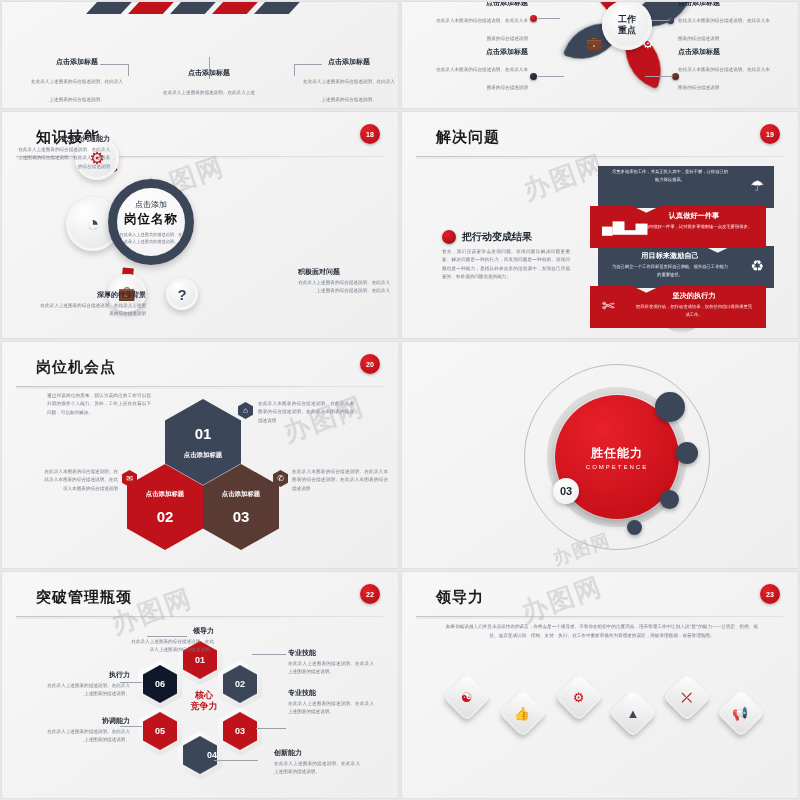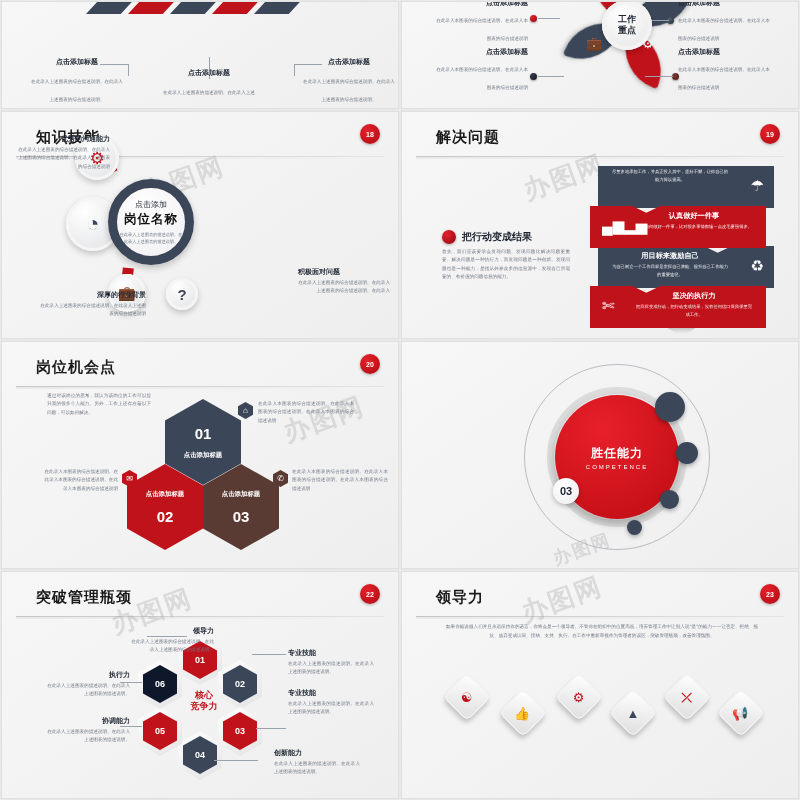--- a/index.html
+++ b/index.html
@@ -418,21 +418,21 @@
 
     <div class="hx6" style="left:181px;top:69px;background:#c0121a;">
       <span>01</span>
       </div>
     <div class="hx6" style="left:221px;top:93px;background:#3b4659;">
       <span>02</span>
       </div>
     <div class="hx6" style="left:221px;top:140px;background:#c0121a;">
       <span>03</span>
       </div>
-    <div class="hx6" style="left:181px;top:164px;background:#3b4659;">
+    <div class="hx6" style="left:181px;top:164px;background:#3b4659;justify-content:flex-end;">
       <span>04</span>
       </div>
     <div class="hx6" style="left:141px;top:140px;background:#c0121a;">
       <span>05</span>
       </div>
     <div class="hx6" style="left:141px;top:93px;background:#0f172a;">
       <span>06</span>
       </div>
 
     <div class="zh" style="position:absolute;left:180px;top:118px;width:44px;text-align:center;color:#c0121a;font-size:9px;font-weight:bold;line-height:1.25;">

